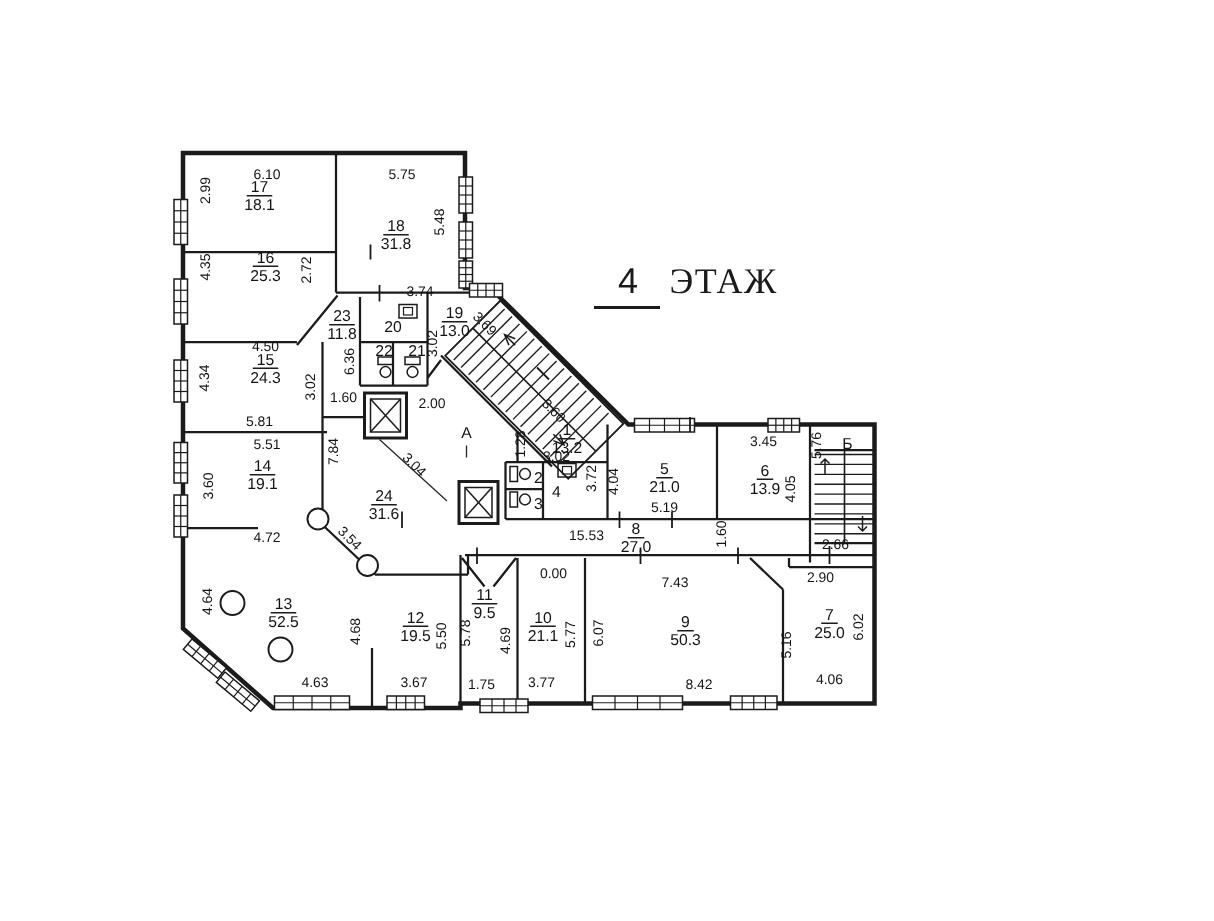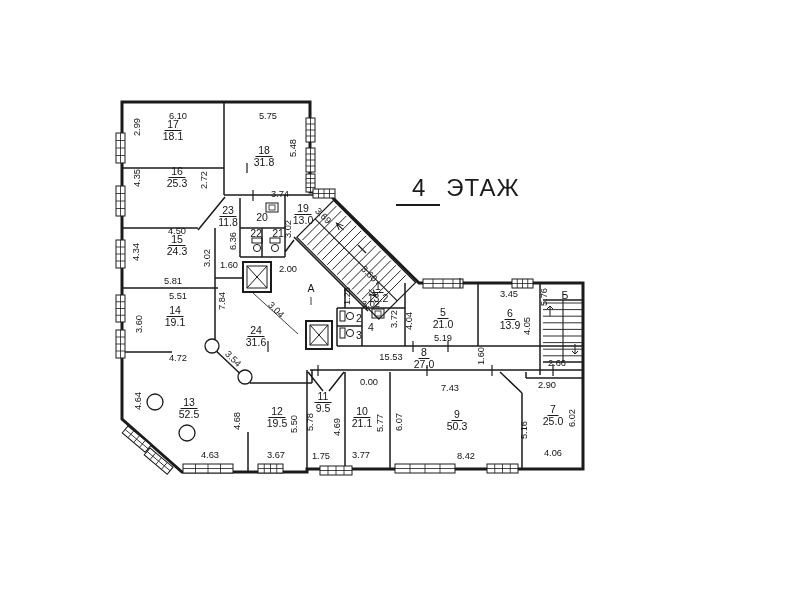--- a/index.html
+++ b/index.html
@@ -11,21 +11,21 @@
   .room-area{font-size:10.5px;text-anchor:middle;}
   .cell-label{font-size:10.5px;text-anchor:middle;}
   .dim-label{font-size:9.3px;text-anchor:middle;}
   .wall-outer{fill:none;stroke:#1b1b1b;stroke-width:3;}
   .wall-inner{fill:none;stroke:#1b1b1b;stroke-width:1.5;}
   .thin{fill:none;stroke:#2a2a2a;stroke-width:0.9;}
   .title{position:absolute;left:396px;top:174px;color:#1b1b1b;font-size:24px;
          letter-spacing:1px;white-space:nowrap;}
   .title-num{display:inline-block;border-bottom:2px solid #1b1b1b;
              padding:0 14px 2px 16px;}
-  .title-word{margin-left:6px;}
+  .title-word{margin-left:6px;font-family:Liberation Serif, serif;}
 </style>
 </head>
 <body>
 
 <div id="page">
 
   <div class="title">
     <span class="title-num">4</span><span class="title-word">ЭТАЖ</span>
   </div>
 

